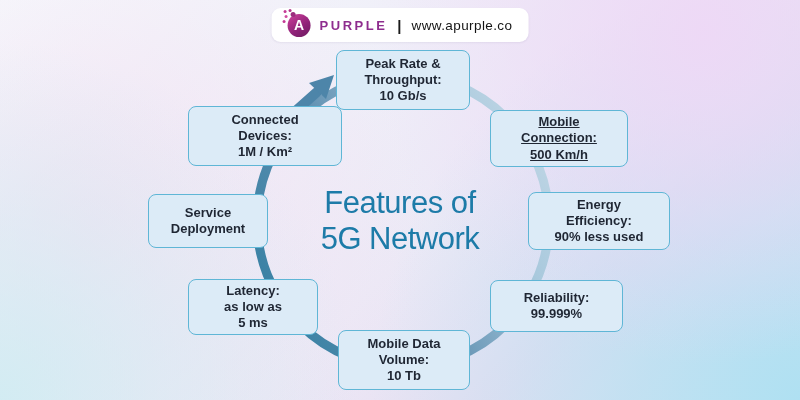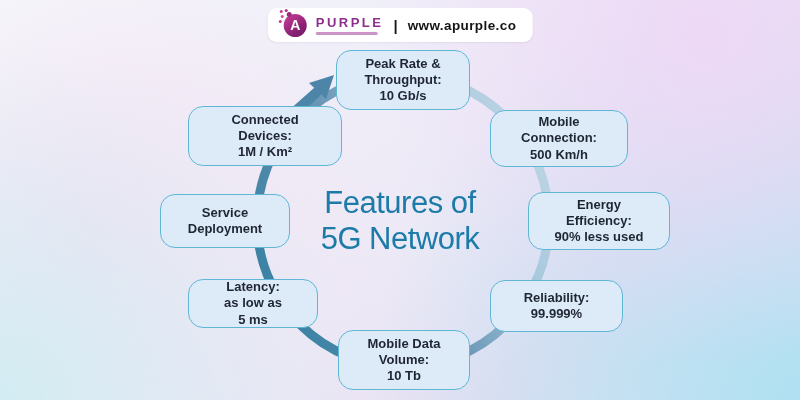--- a/index.html
+++ b/index.html
@@ -25,46 +25,46 @@
     position:relative;width:23px;height:23px;border-radius:50%;
     background:linear-gradient(145deg,#c43a95 10%,#8d2277 60%,#6d1b60 100%);
     display:flex;align-items:center;justify-content:center;
     color:#fff;font-weight:bold;font-size:14px;
   }
   .logomark .dots{
     position:absolute;left:-4px;top:-4px;width:3px;height:3px;border-radius:50%;
     background:#c43a95;
     box-shadow:5px -1px 0 #b23488, 1px 5px 0 #d04da0, 8px 3px 0 1px #9c2b7e, -1px 10px 0 #c43a95;
   }
-  .brandtext{display:flex;flex-direction:column;justify-content:flex-start;}
+  .brandtext{display:flex;flex-direction:row;justify-content:flex-start;}
   .brandname{font-size:13px;font-weight:bold;letter-spacing:2.5px;color:#8e2d8e;line-height:1;}
   .tagline{margin-top:3px;height:3px;width:92%;border-radius:2px;background:#a13c97;opacity:.55;}
   .sep{font-size:15px;font-weight:bold;color:#1a1a1a;margin:0 1px;}
-  .site{font-size:13.5px;font-weight:bold;color:#141414;letter-spacing:.4px;}
+  .site{font-size:13.5px;font-weight:normal;color:#141414;letter-spacing:.4px;}
   
   .title{
     position:absolute;left:300px;top:185px;width:200px;z-index:4;
     text-align:center;font-size:31px;line-height:1.16;font-weight:normal;
     letter-spacing:-.5px;color:#1d7ba8;white-space:pre-line;
   }
   
   .feat{
     position:absolute;z-index:3;
-    background:#dcebf7;border:1.6px solid #5fb6d6;border-radius:15px;
+    background:#dcebf7;border:1.6px solid #5fb6d6;border-radius:8px;
     display:flex;align-items:center;justify-content:center;text-align:center;
     font-size:13px;font-weight:bold;line-height:1.25;color:#1f2633;
     white-space:pre-line;padding:2px;box-sizing:border-box;
   }
   .f0{left:336px;top:50px;width:134px;height:60px;}
-  .f1{left:490px;top:110px;width:138px;height:57px;}
+  .f1{left:490px;top:110px;width:138px;height:57px;text-decoration:underline;}
   .f2{left:528px;top:192px;width:142px;height:58px;}
   .f3{left:490px;top:280px;width:133px;height:52px;}
   .f4{left:338px;top:330px;width:132px;height:60px;}
-  .f5{left:188px;top:279px;width:130px;height:49px;}
-  .f6{left:160px;top:194px;width:130px;height:54px;}
+  .f5{left:188px;top:279px;width:130px;height:56px;}
+  .f6{left:148px;top:194px;width:120px;height:54px;}
   .f7{left:188px;top:106px;width:154px;height:60px;}
 </style>
 </head>
 <body>
 
 <div class="stage">
 
   <svg class="ring" width="800" height="400" viewBox="0 0 800 400">
     <defs>
       <linearGradient id="ringGrad" gradientUnits="userSpaceOnUse" x1="620" y1="110" x2="235" y2="330">

